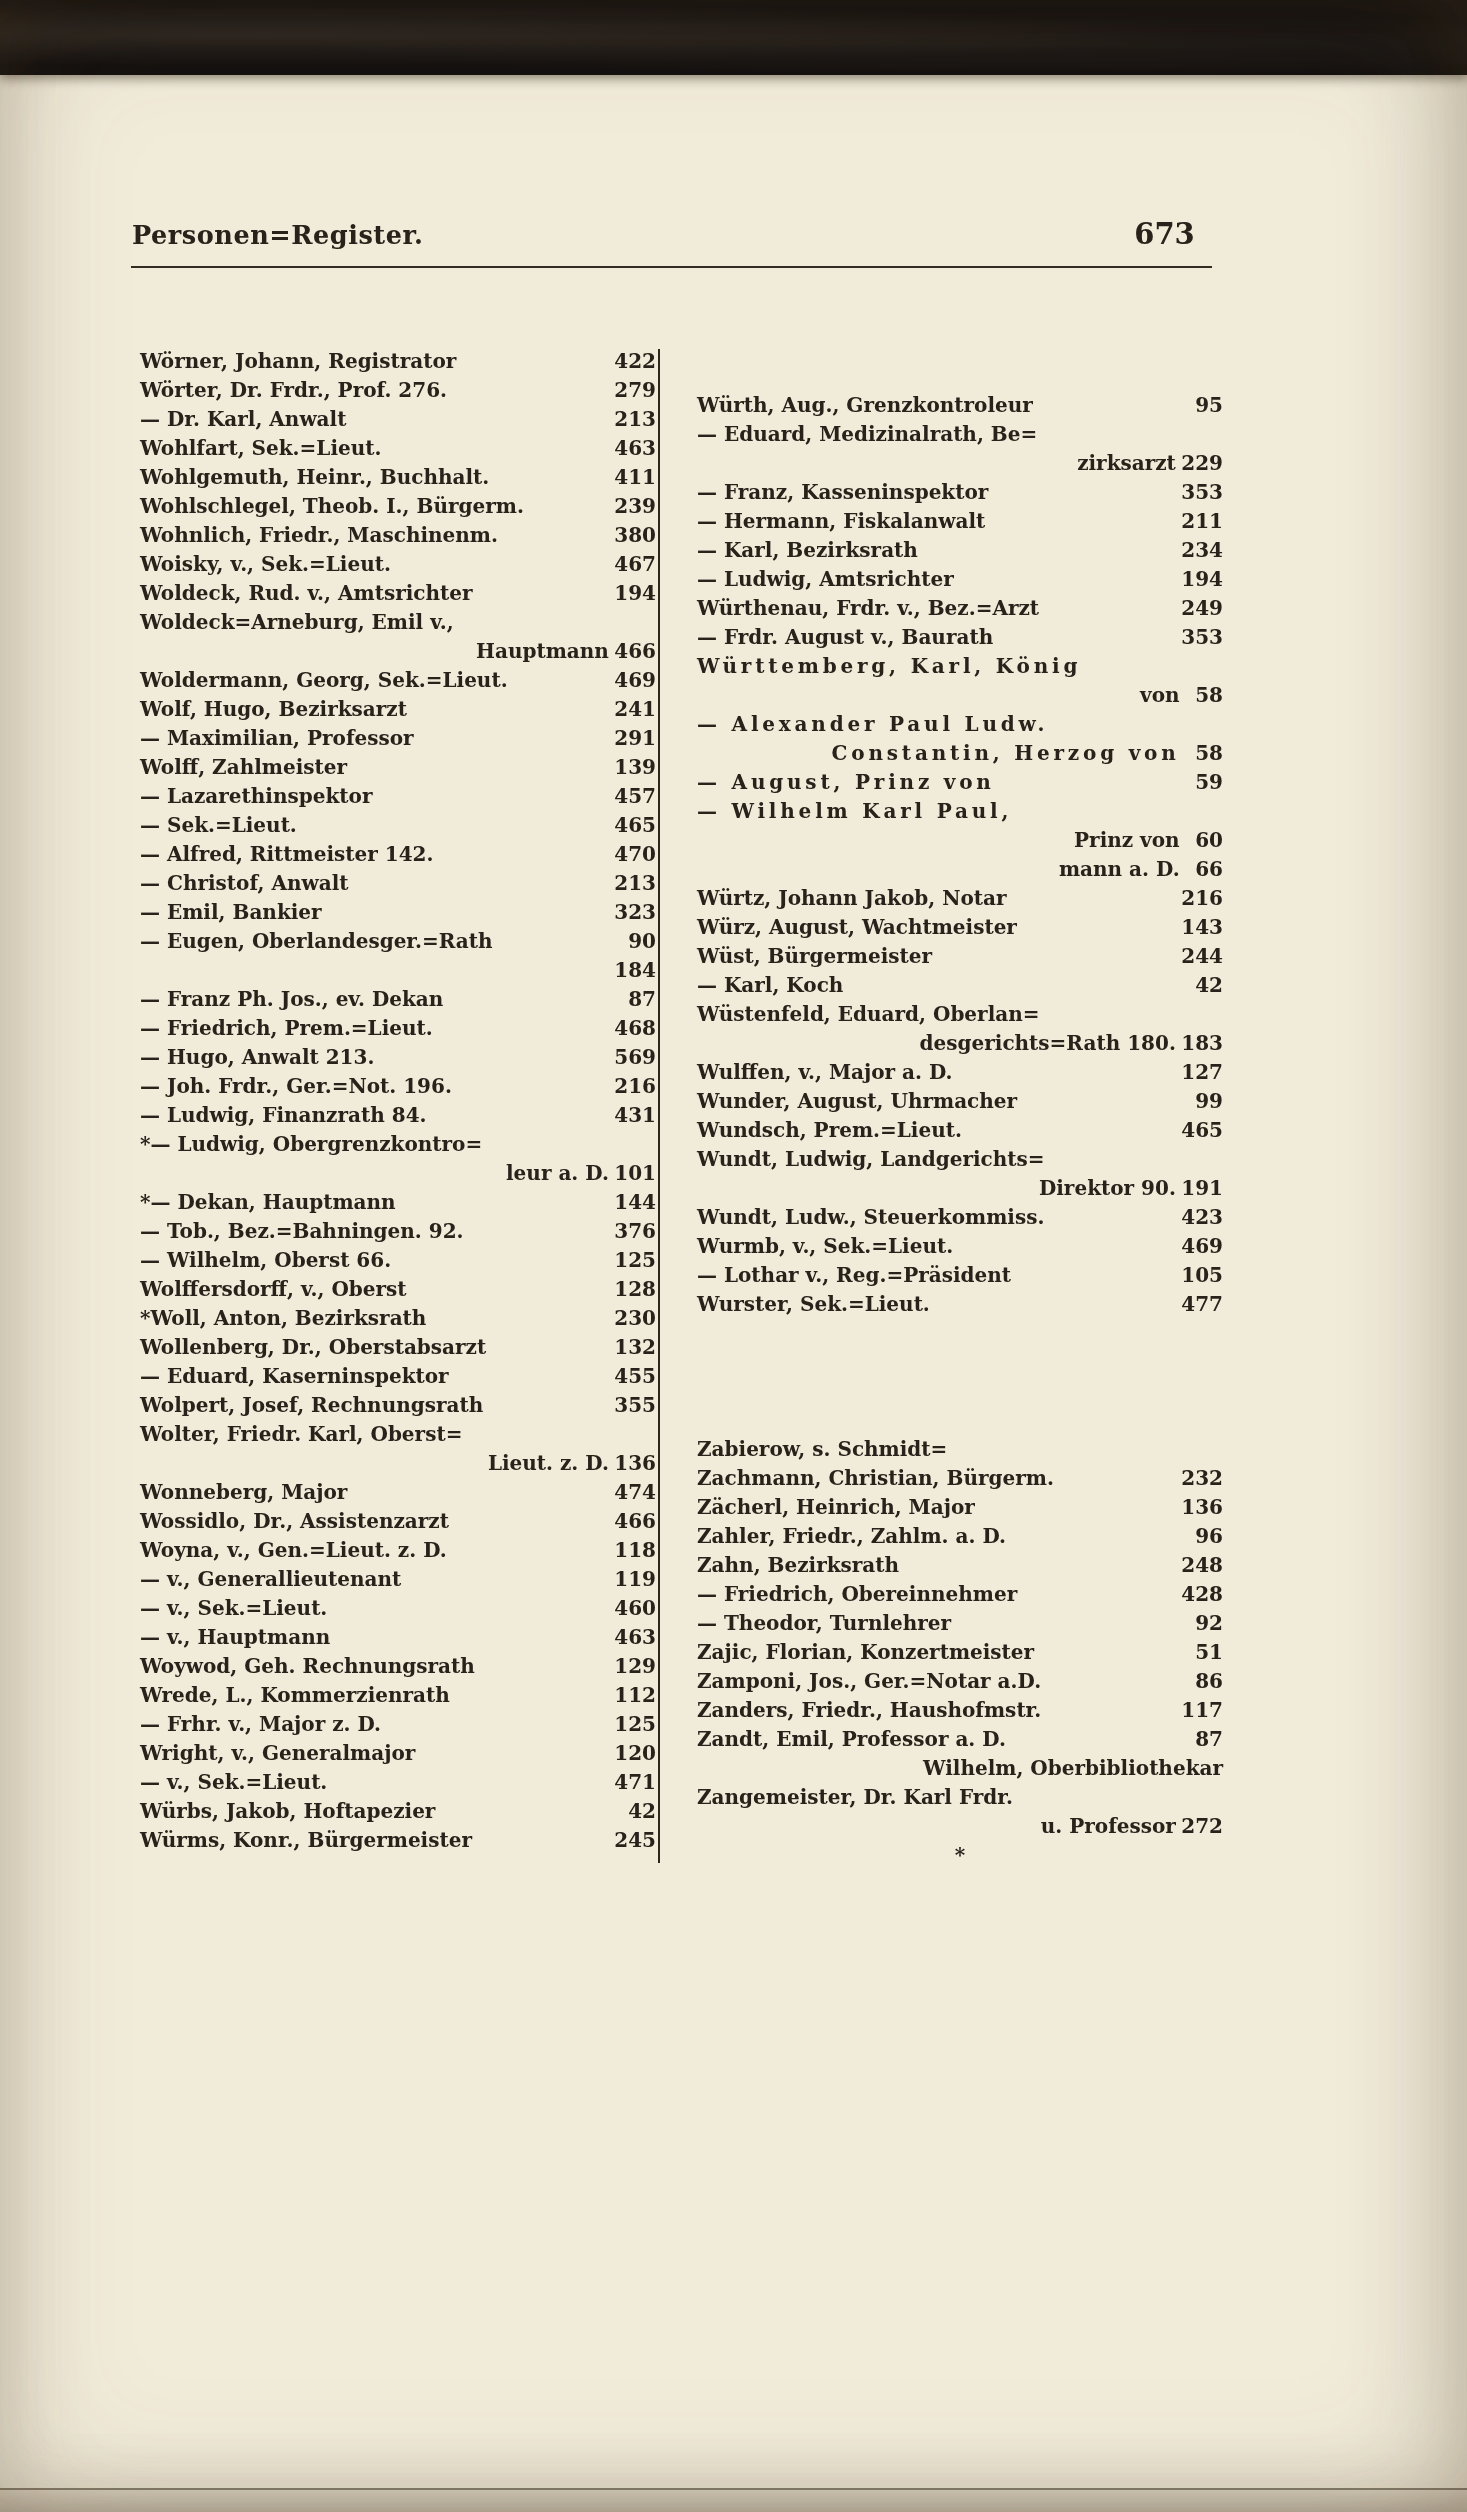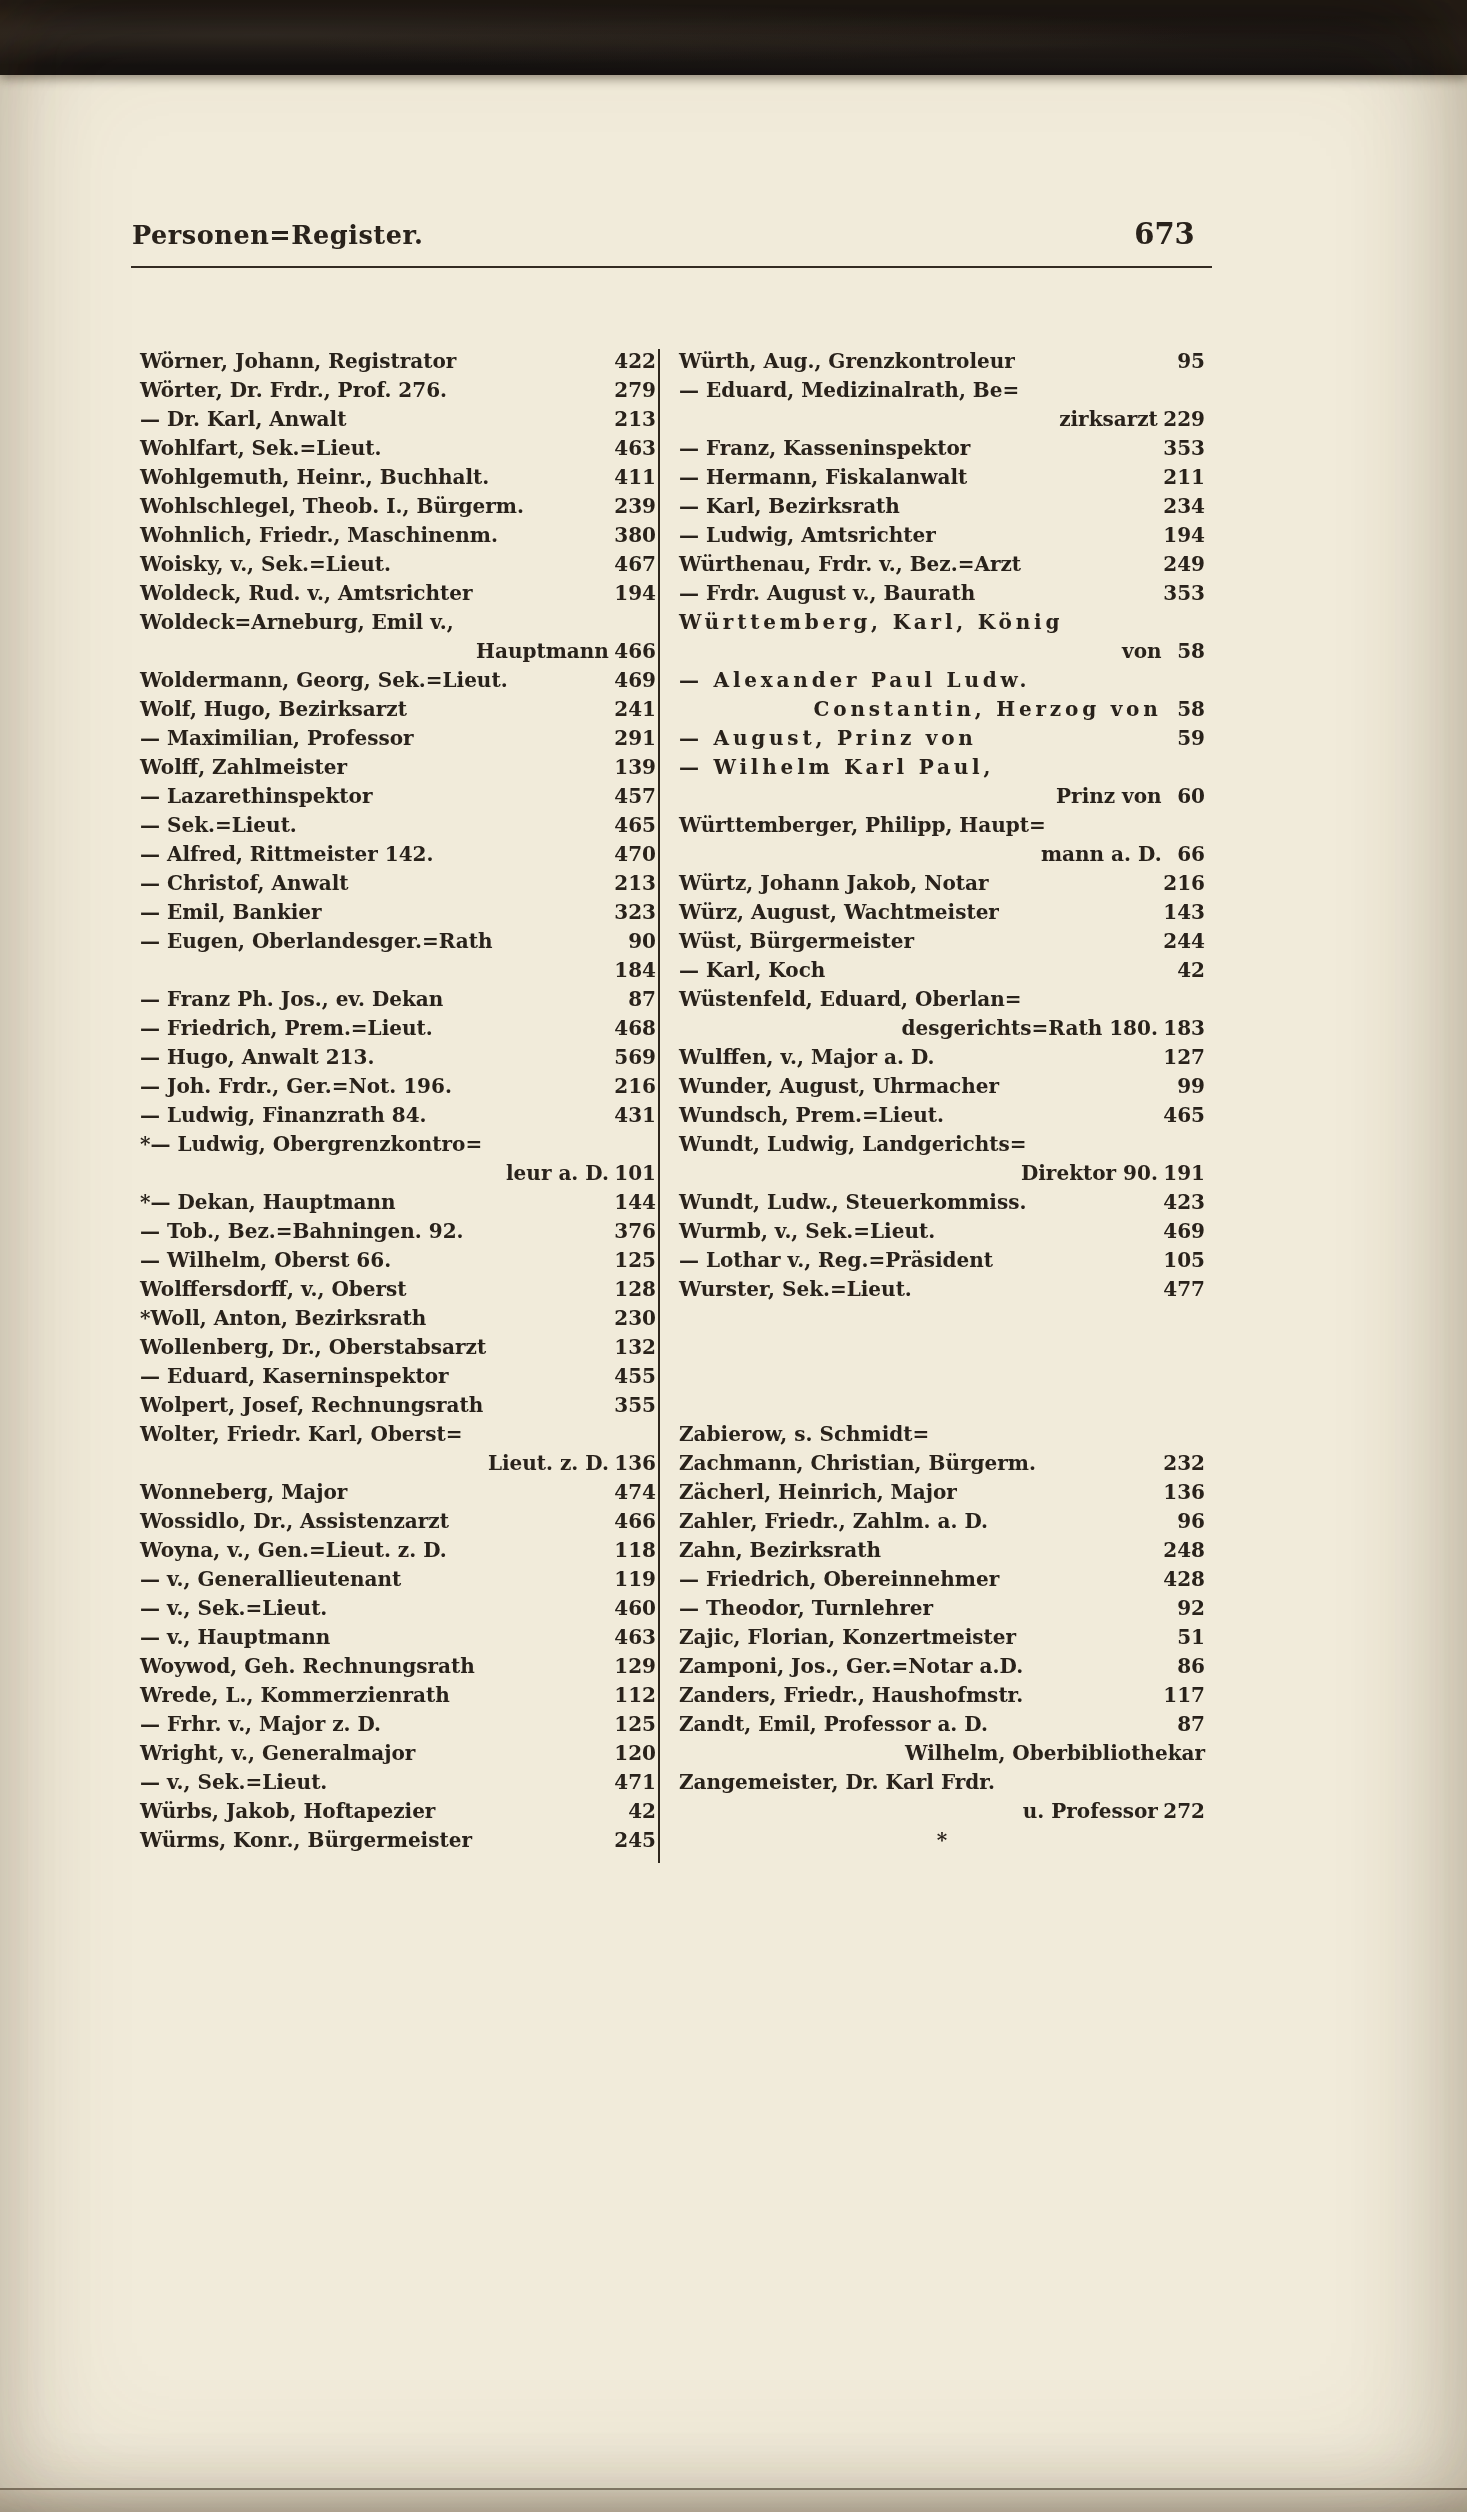--- a/index.html
+++ b/index.html
@@ -92,21 +92,21 @@
     top: 347px;
     left: 132px;
     width: 1078px;
     height: 1578px;
   }
   .col {
     position: absolute;
     top: 0;
   }
   .col-left  { left: 8px;      width: 516px; }
-  .col-right { left: 547px; width: 526px; }
+  .col-right { left: 565px; width: 526px; margin-top: 44px; }
   .column-divider {
     position: absolute;
     left: 526px;
     top: 2.2px;
     width: 1.6px;
     height: 1514px;
     background: #2e261d;
   }
 
   .line {
@@ -400,23 +400,20 @@
         <span class="t">— August, Prinz von</span>
         <span class="n">59</span>
       </div>
       <div class="line sperr">
         <span class="t">— Wilhelm Karl Paul,</span>
       </div>
       <div class="line indent">
         <span class="t">Prinz von</span>
         <span class="n">60</span>
       </div>
-      <div class="line">
-        <span class="t">Württemberger, Philipp, Haupt=</span>
-      </div>
       <div class="line indent">
         <span class="t">mann a. D.</span>
         <span class="n">66</span>
       </div>
       <div class="line">
         <span class="t">Würtz, Johann Jakob, Notar</span>
         <span class="n">216</span>
       </div>
       <div class="line">
         <span class="t">Würz, August, Wachtmeister</span>

